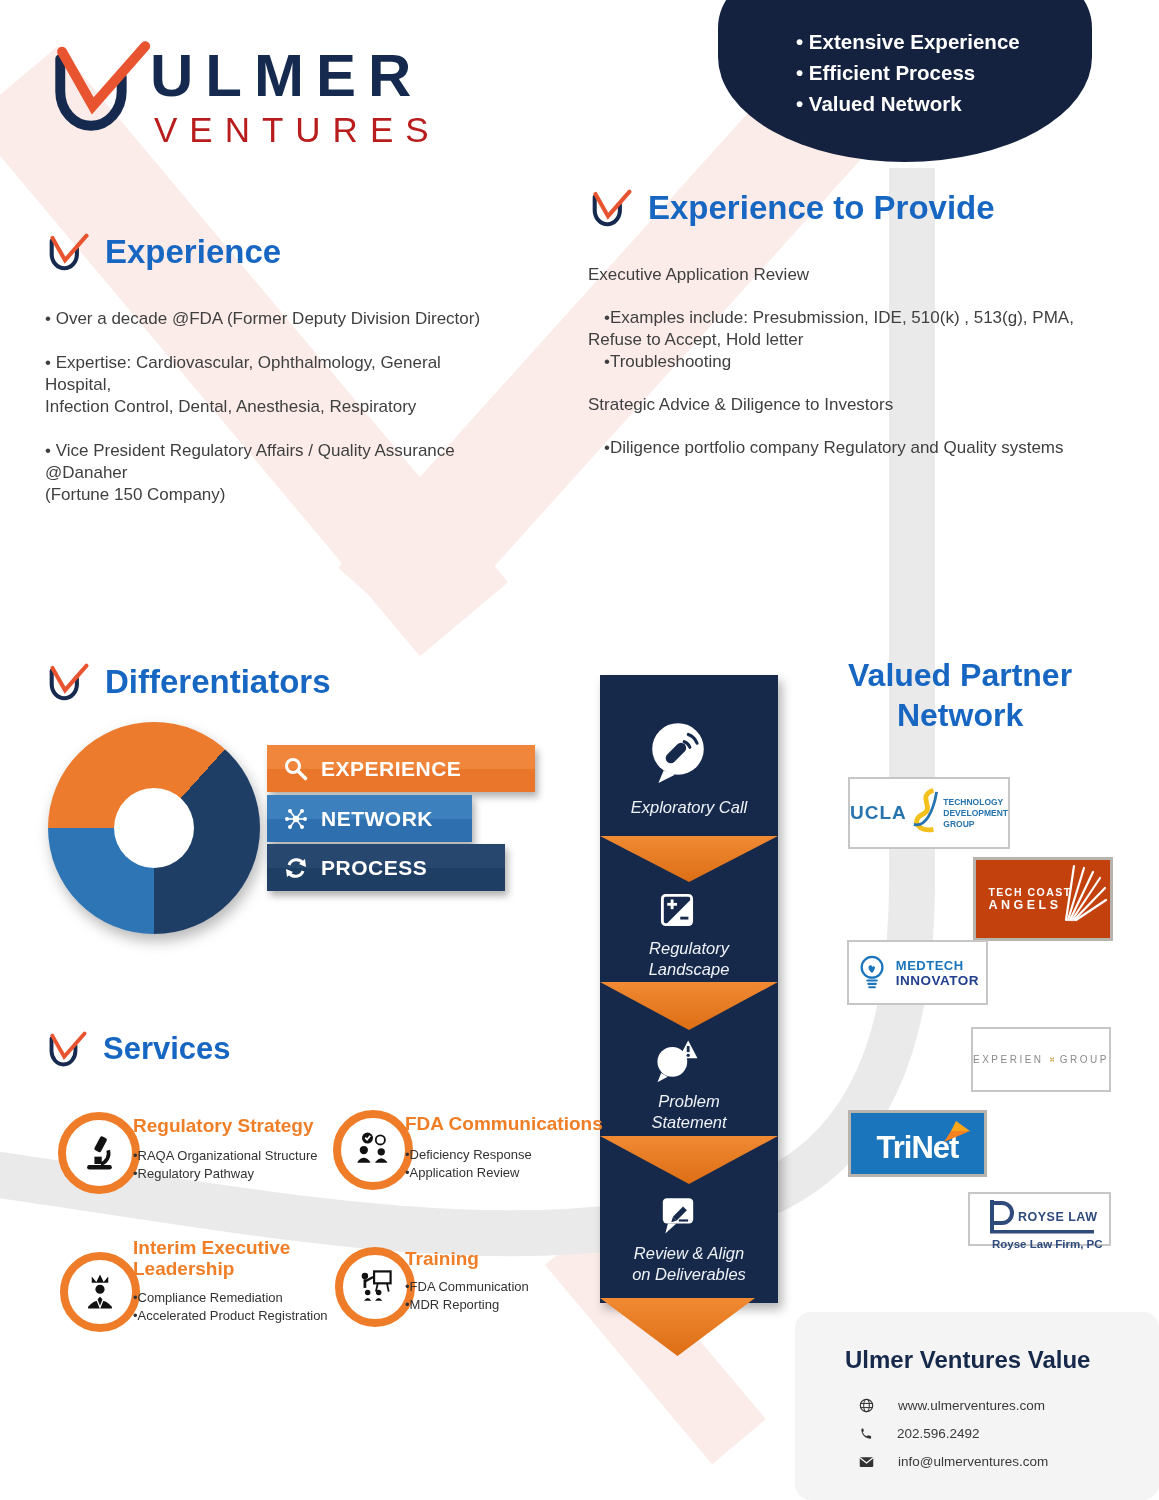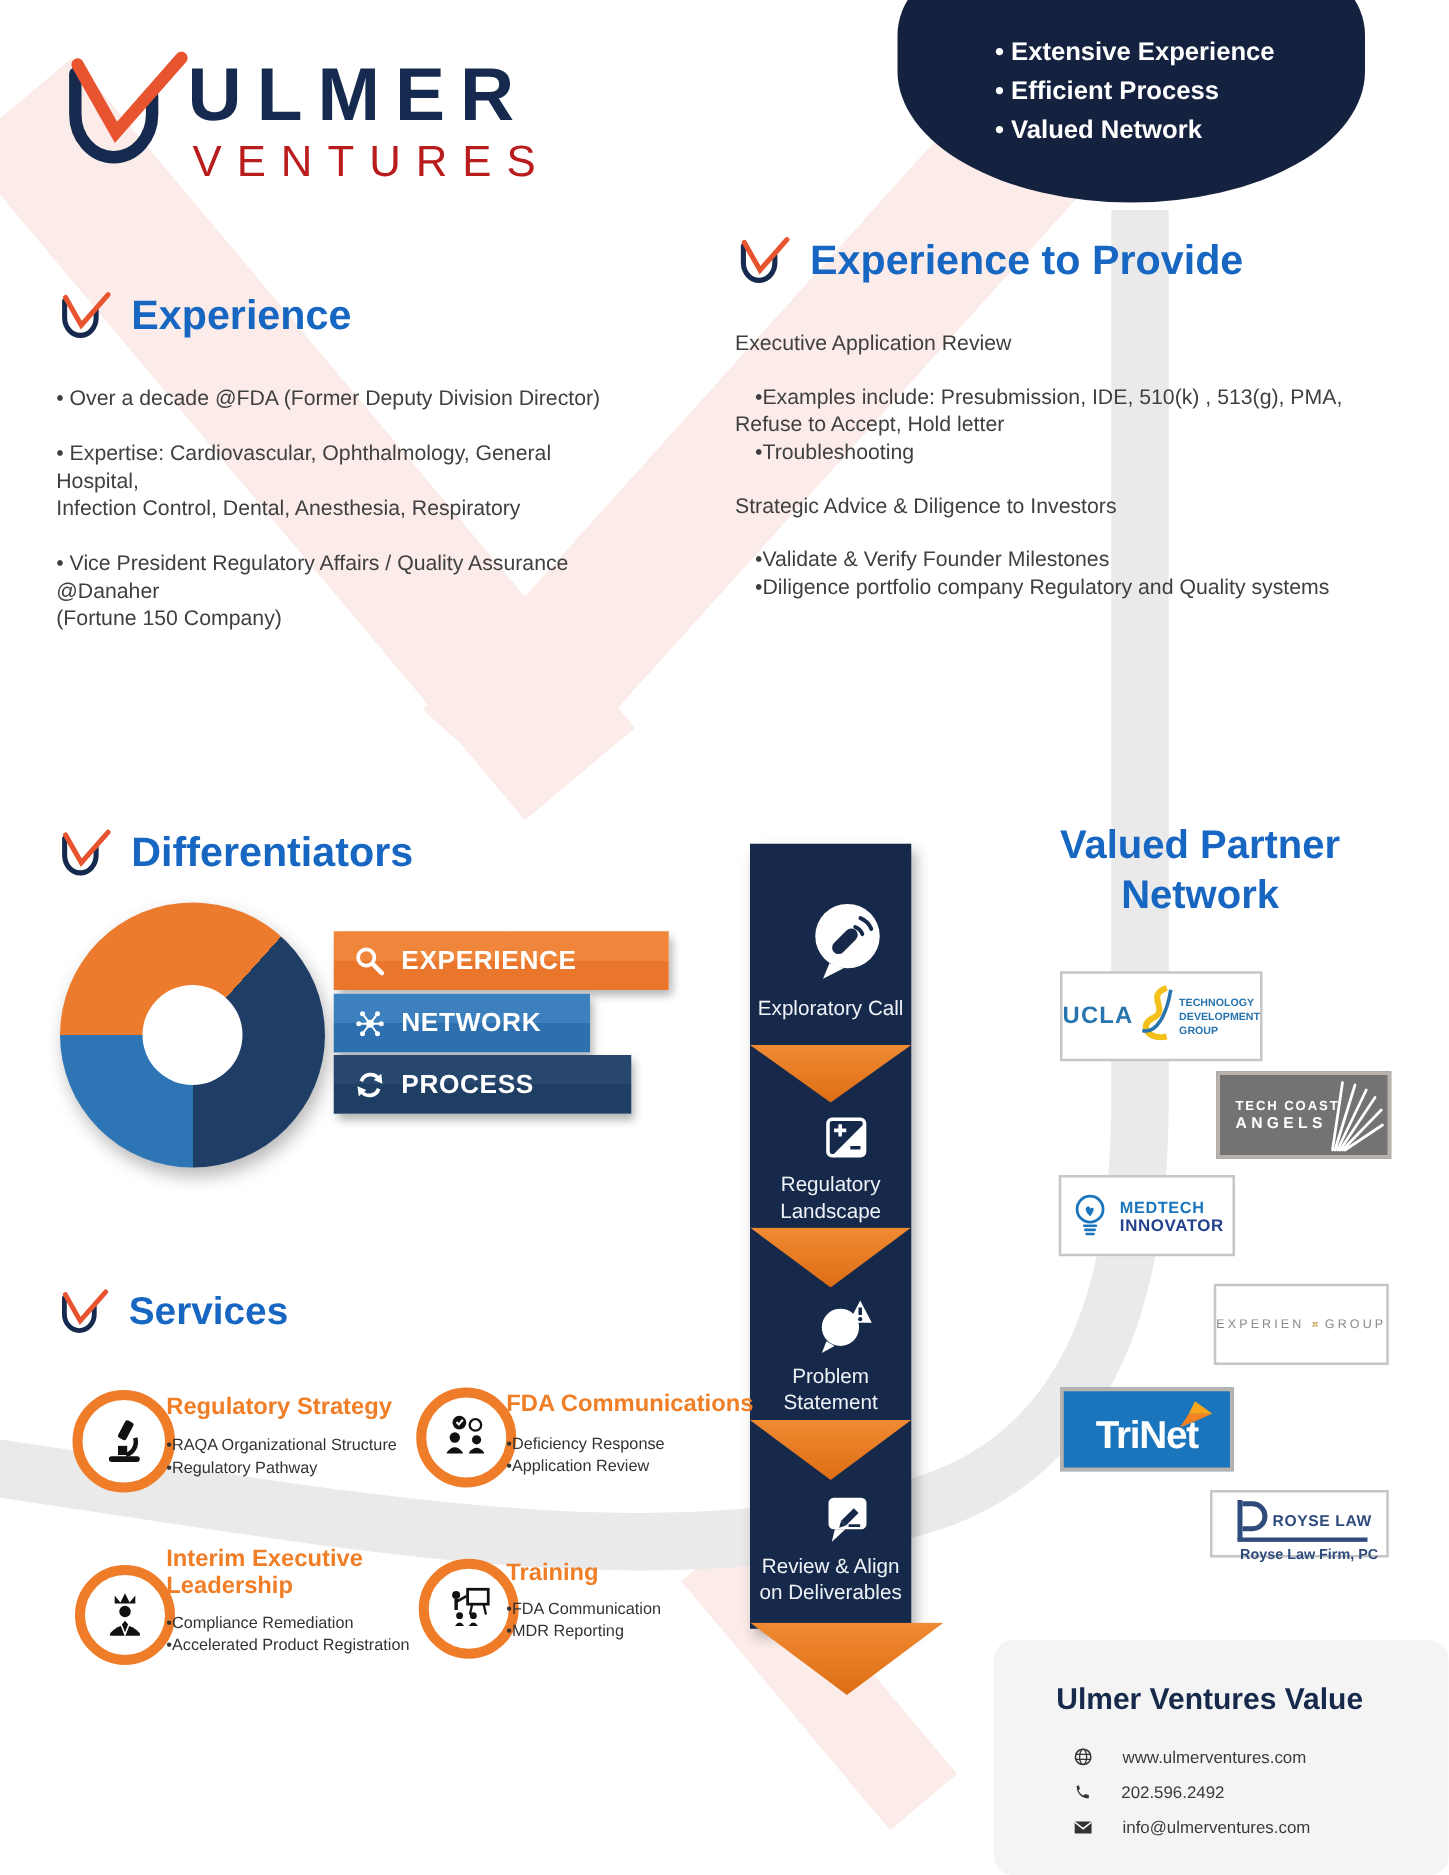--- a/index.html
+++ b/index.html
@@ -26,22 +26,22 @@
   .gap-after{margin-bottom:21px;}
   
   .donut{position:absolute;left:48px;top:722px;width:212px;height:212px;border-radius:50%;
          background:conic-gradient(#EC7B2D 0deg 42deg,#1F3E66 42deg 180deg,#2E75B6 180deg 270deg,#EC7B2D 270deg 360deg);
          filter:drop-shadow(3px 7px 7px rgba(0,0,0,.28));z-index:2;}
   .donut::after{content:"";position:absolute;left:66px;top:66px;width:80px;height:80px;border-radius:50%;background:#fff;}
   .dbar{position:absolute;left:267px;height:47px;display:flex;align-items:center;gap:12px;padding-left:16px;
         box-sizing:border-box;color:#fff;font-weight:700;font-size:21px;letter-spacing:.5px;
         box-shadow:3px 5px 7px rgba(0,0,0,.3);z-index:2;}
   
-  .proc-col{position:absolute;left:600px;top:675px;width:129px;height:628px;background:#16294A;z-index:2;
-            box-shadow:4px 6px 10px rgba(0,0,0,.3);}
+  .proc-col{position:absolute;left:600px;top:675px;width:178px;height:628px;background:#16294A;z-index:2;
+            box-shadow:4px 6px 10px rgba(0,0,0,.3);font-style:italic;}
   .chev{position:absolute;left:0;width:100%;background:linear-gradient(180deg,#F08A33,#DD6E15);
         clip-path:polygon(0 0,100% 0,50% 100%);}
   .step-label{position:absolute;left:0;width:100%;text-align:center;color:#EFF2F7;font-size:16.5px;line-height:21px;}
   .final-arrow{position:absolute;left:600px;top:1298px;width:155px;height:58px;z-index:2;
         background:linear-gradient(180deg,#F08A33,#DD6E15);clip-path:polygon(0 0,100% 0,50% 100%);}
   
   .pbox{position:absolute;background:#fff;border:2px solid #C6C6C6;box-sizing:border-box;z-index:2;
         display:flex;align-items:center;justify-content:center;}
   .pbox.silver{border:3px solid #B9B3AE;}
   
@@ -112,21 +112,20 @@
       <path d="M10 8 L27 38 L56 5" stroke="#E8542F" stroke-width="5.5" fill="none" stroke-linecap="round"></path>
     </svg>
     <span class="sec-title" style="font-size:33px;">Experience to Provide</span>
   </div>
   <div class="abs body-txt" style="left:588px;top:264px;width:545px;">
     <div class="gap-after">Executive Application Review</div>
     <div class="ind">•Examples include: Presubmission, IDE, 510(k) , 513(g), PMA,</div>
     <div>Refuse to Accept, Hold letter</div>
     <div class="ind gap-after">•Troubleshooting</div>
     <div class="gap-after">Strategic Advice &amp; Diligence to Investors</div>
-    <div class="ind">•Validate &amp; Verify Founder Milestones</div>
     <div class="ind">•Diligence portfolio company Regulatory and Quality systems</div>
   </div>
 
   <div class="sec-h" style="left:45px;top:662px;">
     <svg width="46" height="40" viewBox="0 0 62 54">
       <path d="M9 12 V30 A17 19 0 0 0 43 30 V22" stroke="#152A4E" stroke-width="5.5" fill="none" stroke-linecap="round"></path>
       <path d="M10 8 L27 38 L56 5" stroke="#E8542F" stroke-width="5.5" fill="none" stroke-linecap="round"></path>
     </svg>
     <span class="sec-title" style="font-size:33px;">Differentiators</span>
   </div>
@@ -235,21 +234,21 @@
       <path d="M30 4 C 8 12, 34 26, 16 34 C 2 41, 12 56, 30 52" stroke="#F3C01C" stroke-width="6" fill="none"></path>
       <path d="M6 46 C 20 50, 30 30, 34 6" stroke="#2774AE" stroke-width="3.5" fill="none"></path>
     </svg>
     <span style="display:inline-block;color:#2774AE;font-weight:700;font-size:8.5px;line-height:11px;">
       <span style="display:block;">TECHNOLOGY</span>
       <span style="display:block;">DEVELOPMENT</span>
       <span style="display:block;">GROUP</span>
     </span>
   </div>
 
-  <div class="pbox silver" style="left:973px;top:857px;width:140px;height:70px;background:#737373;overflow:hidden;">
+  <div class="pbox silver" style="left:973px;top:857px;width:140px;height:84px;background:#c2410c;overflow:hidden;">
     <span style="color:#fff;position:relative;z-index:1;margin-right:26px;text-align:left;">
       <span style="display:block;font-size:10.5px;letter-spacing:1.5px;font-weight:700;">TECH COAST</span>
       <span style="display:block;font-size:12.5px;letter-spacing:3.5px;font-weight:700;">ANGELS</span>
     </span>
     <svg width="48" height="62" viewBox="0 0 48 62" style="position:absolute;right:2px;top:2px;">
       <g stroke="#fff" stroke-width="2.2" stroke-linecap="round">
         <line x1="6" y1="58" x2="14" y2="4"></line>
           <line x1="8" y1="58" x2="24" y2="6"></line>
         <line x1="10" y1="58" x2="33" y2="10"></line>
           <line x1="12" y1="58" x2="40" y2="16"></line>

